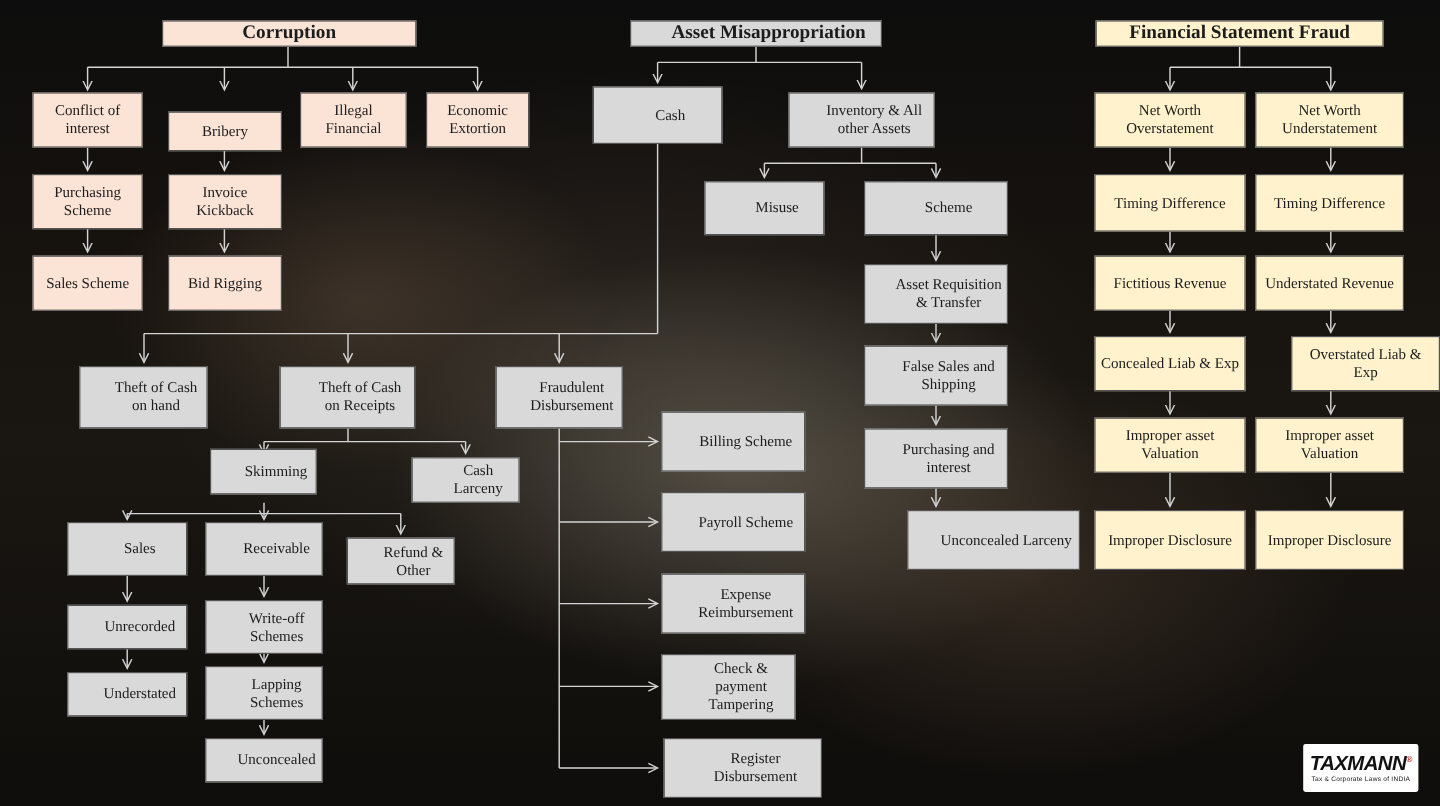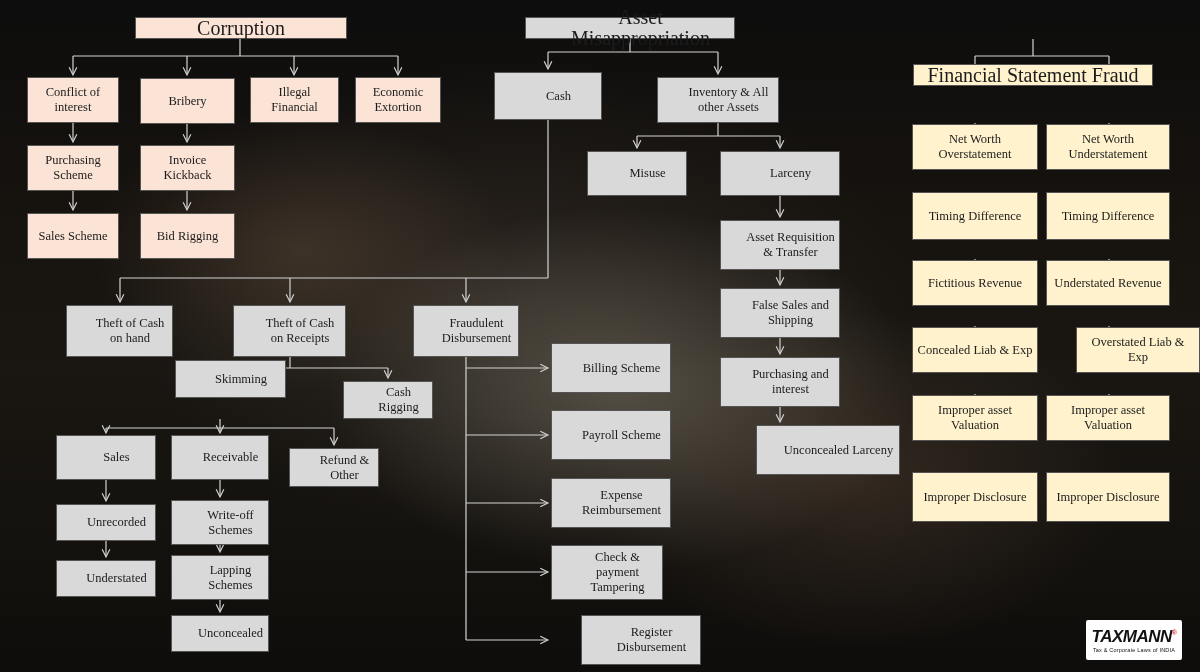--- a/index.html
+++ b/index.html
@@ -11,24 +11,24 @@
       radial-gradient(300px 200px at 300px 250px, rgba(150,120,95,0.25), rgba(150,120,95,0) 70%),
       radial-gradient(380px 240px at 860px 480px, rgba(150,115,90,0.22), rgba(150,115,90,0) 70%),
       radial-gradient(520px 320px at 520px 300px, rgba(100,90,80,0.25), rgba(100,90,80,0) 75%),
       linear-gradient(180deg,#0d0d0d 0%,#16120e 30%,#1a1712 55%,#0f0d0b 100%);
   }
   .node{
     position:absolute;display:flex;align-items:center;justify-content:center;
     text-align:center;color:#1c1c1c;border:1px solid #545454;
     font-size:12.5px;line-height:1.18;padding:2px 3px;box-sizing:border-box;
   }
-  .title{font-size:20px;line-height:1.05;}
+  .title{font-size:16px;line-height:1.05;font-weight:bold;}
   .peach{background:#fbe3d6;}
   .gray{background:#d9d9d9;padding-left:24px;}
-  .yellow{background:#fff2cc;margin-top:47px;}
+  .yellow{background:#fff2cc;}
   svg.wires{position:absolute;left:0;top:0;width:1200px;height:672px;pointer-events:none;}
   svg.wires path{stroke:#d4d4d4;stroke-width:1.2;fill:none;}
   .logo{
     position:absolute;left:1086px;top:620px;width:96px;height:40px;background:#ffffff;
     border-radius:2px;display:flex;flex-direction:column;align-items:center;justify-content:center;
     font-family:"Liberation Sans","DejaVu Sans",sans-serif;color:#111;
   }
   .logo-brand{font-weight:bold;font-style:italic;font-size:17px;letter-spacing:-0.5px;line-height:1;}
   .logo-brand .reg{color:#d12f2f;font-size:7px;vertical-align:super;font-style:normal;}
   .logo-tagline{font-size:5.5px;letter-spacing:0.2px;margin-top:2px;white-space:nowrap;}
@@ -97,55 +97,55 @@
     <path d="M975 394 L975 421" marker-end="url(#ah)"></path>
     <path d="M1109 123 L1109 141" marker-end="url(#ah)"></path>
     <path d="M1109 193 L1109 209" marker-end="url(#ah)"></path>
     <path d="M1109 259 L1109 276" marker-end="url(#ah)"></path>
     <path d="M1109 326 L1109 344" marker-end="url(#ah)"></path>
     <path d="M1109 394 L1109 421" marker-end="url(#ah)"></path>
   </svg>
 
   <div class="node peach title" style="left:135px;top:17px;width:212px;height:22px">Corruption</div>
   <div class="node peach" style="left:27px;top:77px;width:92px;height:46px">Conflict of interest</div>
-  <div class="node peach" style="left:140px;top:78px;width:95px;height:46px">Bribery</div>
+  <div class="node peach" style="left:140px;top:93px;width:95px;height:33px">Bribery</div>
   <div class="node peach" style="left:250px;top:77px;width:89px;height:46px">Illegal Financial</div>
   <div class="node peach" style="left:355px;top:77px;width:86px;height:46px">Economic Extortion</div>
   <div class="node peach" style="left:27px;top:145px;width:92px;height:46px">Purchasing Scheme</div>
   <div class="node peach" style="left:140px;top:145px;width:95px;height:46px">Invoice Kickback</div>
   <div class="node peach" style="left:27px;top:213px;width:92px;height:46px">Sales Scheme</div>
   <div class="node peach" style="left:140px;top:213px;width:95px;height:46px">Bid Rigging</div>
 
   <div class="node gray title" style="left:525px;top:17px;width:210px;height:22px">Asset Misappropriation</div>
   <div class="node gray" style="left:494px;top:72px;width:108px;height:48px">Cash</div>
   <div class="node gray" style="left:657px;top:77px;width:122px;height:46px">Inventory &amp; All other Assets</div>
   <div class="node gray" style="left:587px;top:151px;width:100px;height:45px">Misuse</div>
-  <div class="node gray" style="left:720px;top:151px;width:120px;height:45px">Larceny</div>
+  <div class="node gray" style="left:720px;top:151px;width:120px;height:45px">Scheme</div>
   <div class="node gray" style="left:720px;top:220px;width:120px;height:50px">Asset Requisition &amp; Transfer</div>
   <div class="node gray" style="left:720px;top:288px;width:120px;height:50px">False Sales and Shipping</div>
   <div class="node gray" style="left:720px;top:357px;width:120px;height:50px">Purchasing and interest</div>
   <div class="node gray" style="left:756px;top:425px;width:144px;height:50px">Unconcealed Larceny</div>
   <div class="node gray" style="left:66px;top:305px;width:107px;height:52px">Theft of Cash on hand</div>
   <div class="node gray" style="left:233px;top:305px;width:113px;height:52px">Theft of Cash on Receipts</div>
   <div class="node gray" style="left:413px;top:305px;width:106px;height:52px">Fraudulent Disbursement</div>
-  <div class="node gray" style="left:175px;top:360px;width:111px;height:38px">Skimming</div>
-  <div class="node gray" style="left:343px;top:381px;width:90px;height:38px">Cash Rigging</div>
+  <div class="node gray" style="left:175px;top:374px;width:89px;height:38px">Skimming</div>
+  <div class="node gray" style="left:343px;top:381px;width:90px;height:38px">Cash Larceny</div>
   <div class="node gray" style="left:56px;top:435px;width:100px;height:45px">Sales</div>
   <div class="node gray" style="left:171px;top:435px;width:98px;height:45px">Receivable</div>
   <div class="node gray" style="left:289px;top:448px;width:90px;height:39px">Refund &amp; Other</div>
   <div class="node gray" style="left:56px;top:504px;width:100px;height:37px">Unrecorded</div>
   <div class="node gray" style="left:56px;top:560px;width:100px;height:37px">Understated</div>
   <div class="node gray" style="left:171px;top:500px;width:98px;height:45px">Write-off Schemes</div>
   <div class="node gray" style="left:171px;top:555px;width:98px;height:45px">Lapping Schemes</div>
   <div class="node gray" style="left:171px;top:615px;width:98px;height:37px">Unconcealed</div>
   <div class="node gray" style="left:551px;top:343px;width:120px;height:50px">Billing Scheme</div>
   <div class="node gray" style="left:551px;top:410px;width:120px;height:50px">Payroll Scheme</div>
   <div class="node gray" style="left:551px;top:478px;width:120px;height:50px">Expense Reimbursement</div>
   <div class="node gray" style="left:551px;top:545px;width:112px;height:55px">Check &amp; payment Tampering</div>
-  <div class="node gray" style="left:581px;top:615px;width:120px;height:50px">Register Disbursement</div>
+  <div class="node gray" style="left:553px;top:615px;width:132px;height:50px">Register Disbursement</div>
 
   <div class="node yellow title" style="left:913px;top:17px;width:240px;height:22px">Financial Statement Fraud</div>
   <div class="node yellow" style="left:912px;top:77px;width:126px;height:46px">Net Worth Overstatement</div>
   <div class="node yellow" style="left:1046px;top:77px;width:124px;height:46px">Net Worth Understatement</div>
   <div class="node yellow" style="left:912px;top:145px;width:126px;height:48px">Timing Difference</div>
   <div class="node yellow" style="left:1046px;top:145px;width:124px;height:48px">Timing Difference</div>
   <div class="node yellow" style="left:912px;top:213px;width:126px;height:46px">Fictitious Revenue</div>
   <div class="node yellow" style="left:1046px;top:213px;width:124px;height:46px">Understated Revenue</div>
   <div class="node yellow" style="left:912px;top:280px;width:126px;height:46px">Concealed Liab &amp; Exp</div>
   <div class="node yellow" style="left:1076px;top:280px;width:124px;height:46px">Overstated Liab &amp; Exp</div>

